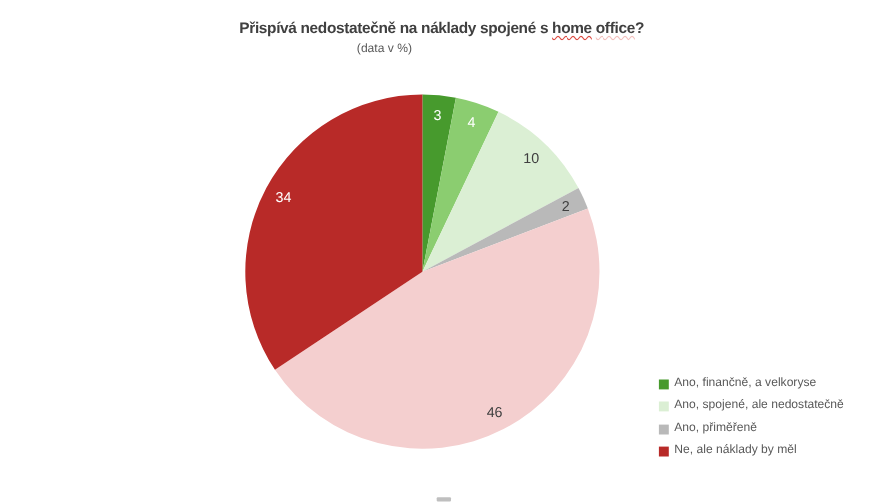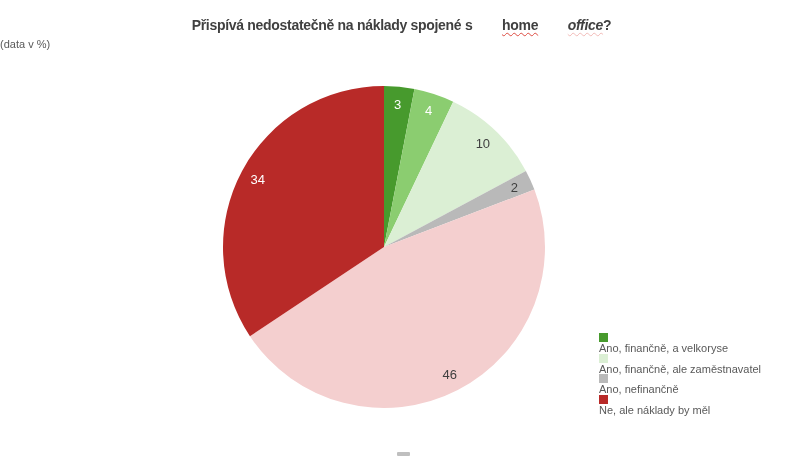--- a/index.html
+++ b/index.html
@@ -19,50 +19,48 @@
     font-size: 14px; font-weight: bold;
     letter-spacing: -0.3px;
     color: #404040;
     white-space: nowrap;
   }
   .sc {
     text-decoration-line: underline;
     text-decoration-style: wavy;
     text-decoration-thickness: 1px;
     text-underline-offset: 2px;
-    margin-left: 26px;
   }
   .sc-strong { text-decoration-color: #DD4B42; }
-  .sc-faint  { text-decoration-color: rgba(221, 75, 66, 0.35); font-style: italic; }
+  .sc-faint  { text-decoration-color: rgba(221, 75, 66, 0.35); }
 
   .subtitle {
     position: absolute;
     top: 38px; left: 0; width: 699px;
-    text-align: left;
+    text-align: center;
     font-size: 11px;
     color: #595959;
   }
 
   #pie-svg { position: absolute; top: 0; left: 0; }
   .slice-label {
     font-family: "Liberation Sans", sans-serif;
     font-size: 13px;
   }
 
   .legend {
     position: absolute;
     left: 599px; top: 333px;
     display: flex;
     flex-direction: column;
   }
   .legend-row {
     height: 20.6px;
     display: flex;
-    align-items: flex-start;
-    flex-direction: column;
+    align-items: flex-end;
   }
   .swatch {
     width: 9px; height: 9px;
     flex: 0 0 9px;
     margin-right: 5px;
     display: inline-block;
   }
   .legend-label {
     font-size: 11px;
     color: #595959;
@@ -104,25 +102,25 @@
       <text x="257.696547551596" y="179.3282776958223" fill="#FFFFFF" text-anchor="middle" dominant-baseline="central" class="slice-label">34</text>
     </svg>
 
   <div id="legend" class="legend">
       <div class="legend-row">
         <span class="swatch" style="background: rgb(71, 154, 45);"></span>
         <span class="legend-label">Ano, finančně, a velkoryse</span>
       </div>
       <div class="legend-row">
         <span class="swatch" style="background: rgb(219, 239, 212);"></span>
-        <span class="legend-label">Ano, finančně, ale zaměstnavatel</span>
+        <span class="legend-label">Ano, spojené, ale nedostatečně</span>
       </div>
       <div class="legend-row">
         <span class="swatch" style="background: rgb(185, 185, 185);"></span>
-        <span class="legend-label">Ano, nefinančně</span>
+        <span class="legend-label">Ano, přiměřeně</span>
       </div>
       <div class="legend-row">
         <span class="swatch" style="background: rgb(184, 42, 40);"></span>
         <span class="legend-label">Ne, ale náklady by měl</span>
       </div>
     </div>
 
   <div class="watermark"></div>
 
 </div>

